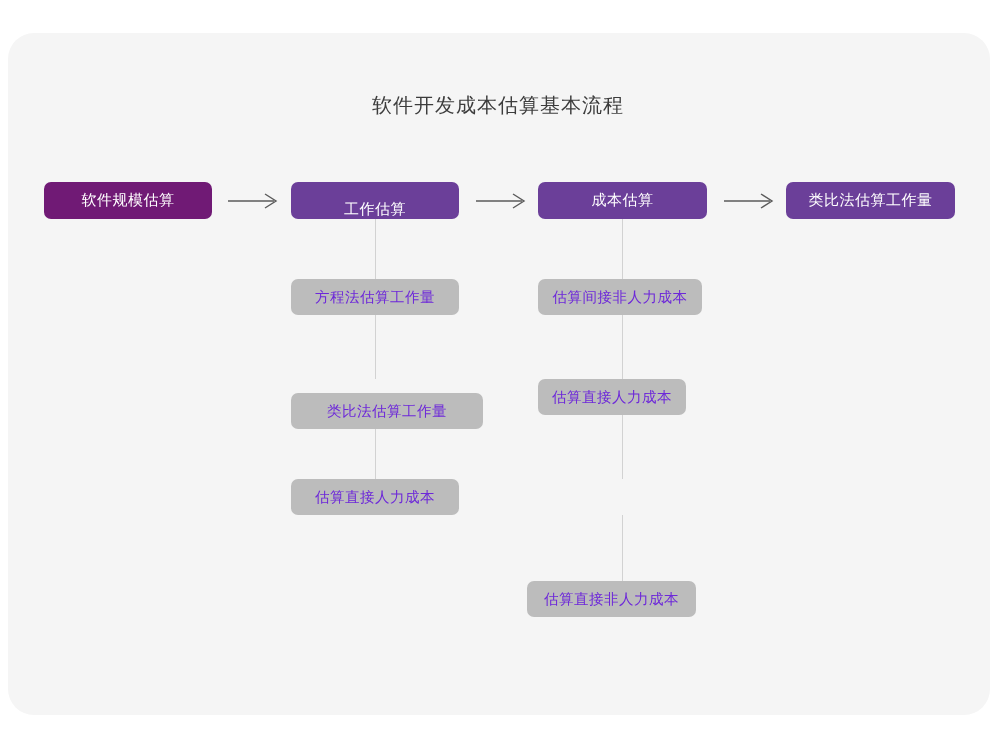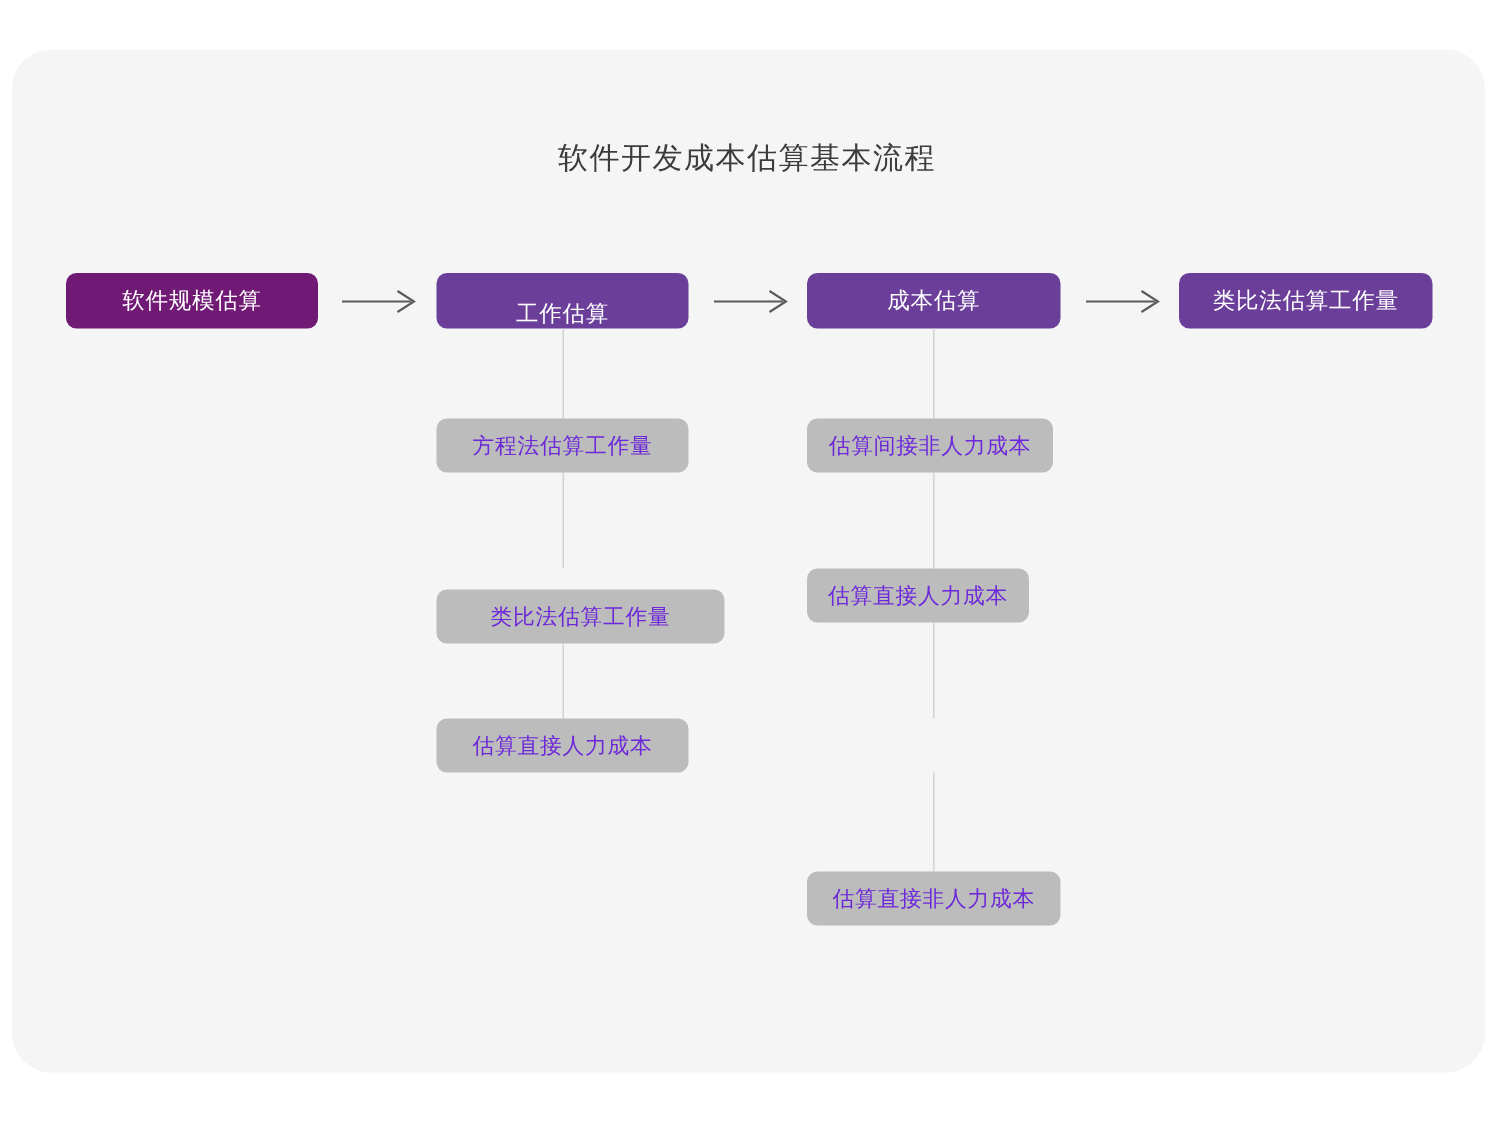--- a/index.html
+++ b/index.html
@@ -157,17 +157,17 @@
 
   <div class="node sub" style="left:538px; top:279px; width:164px;">
     <span>估算间接非人力成本</span>
   </div>
 
   <div class="node sub" style="left:538px; top:379px; width:148px;text-align:center;">
     <span>估算直接人力成本</span>
   </div>
 
 
-  <div class="node sub" style="left:538px; top:581px; width:169px;">
+  <div class="node sub" style="left:527px; top:581px; width:169px;">
     <span>估算直接非人力成本</span>
   </div>
 
 </div>
 
 </body></html>

